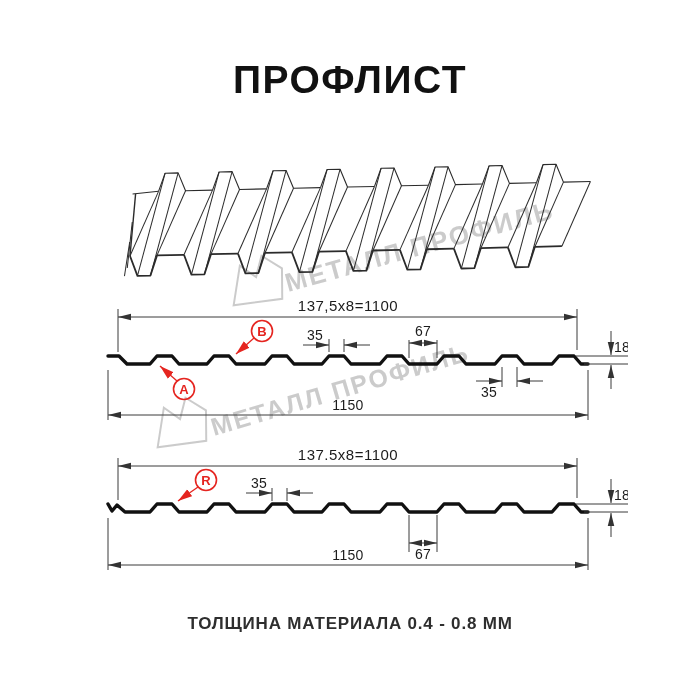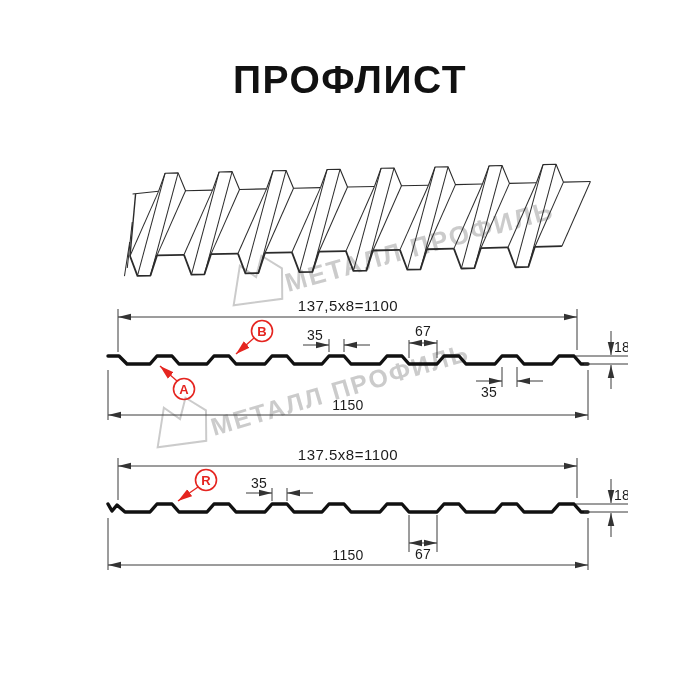--- a/index.html
+++ b/index.html
@@ -161,13 +161,14 @@
       <text class="dimtxt" x="348" y="560" text-anchor="middle">1150</text>
 
       <g stroke="#e52520" fill="none" stroke-width="1.6">
         <circle cx="206" cy="480" r="10.5"></circle>
         <line x1="198" y1="487" x2="178" y2="501" stroke-width="1.3" marker-end="url(#ahr)"></line>
       </g>
       <text class="redletter" x="206" y="485" text-anchor="middle">R</text>
     </g>
   </svg>
 
+  <div class="footer">ТОЛЩИНА МАТЕРИАЛА 0.4 - 0.8 ММ</div>
 </div>
 
 </body></html>

